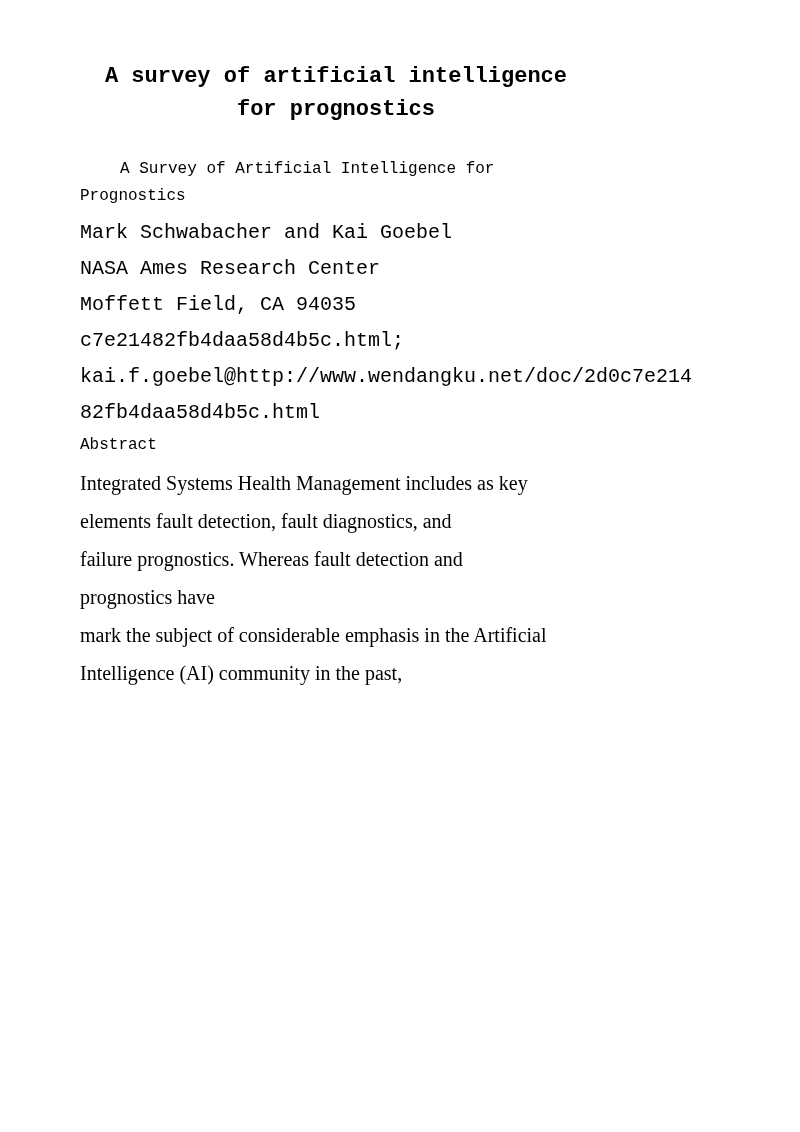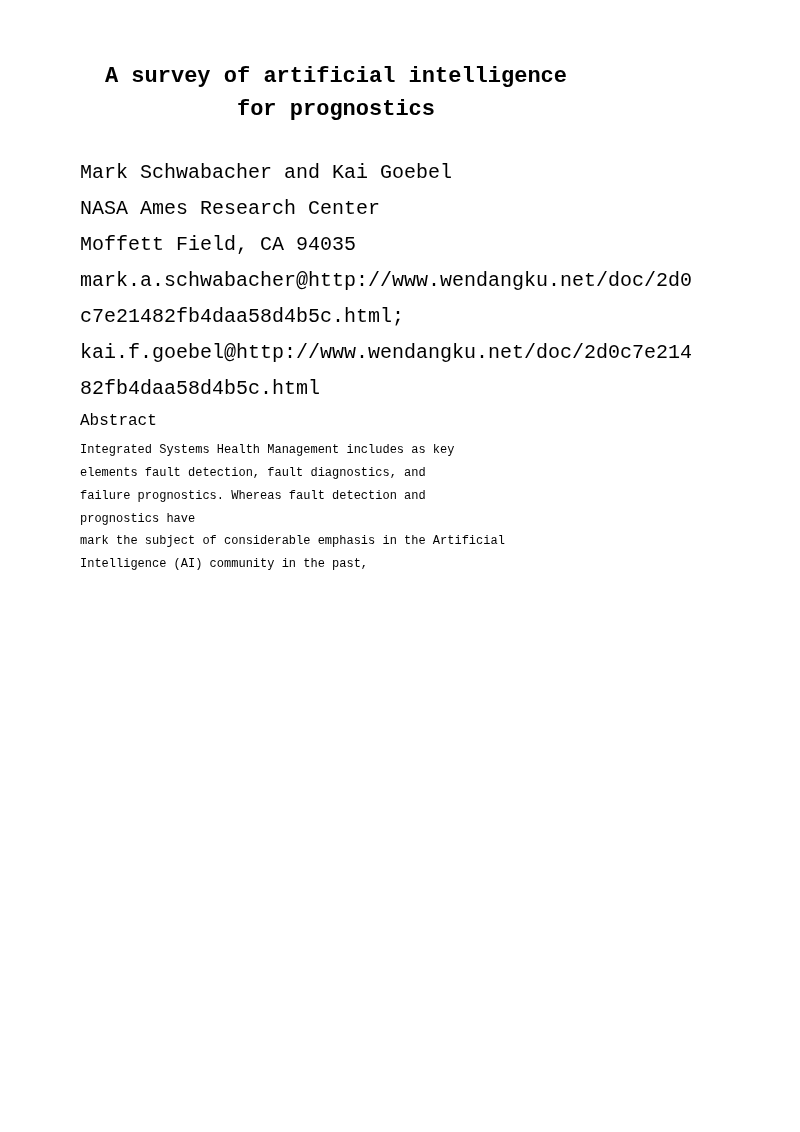--- a/index.html
+++ b/index.html
@@ -58,46 +58,49 @@
       margin-bottom: 2px;
     }
 
     .abstract-label {
       font-size: 16px;
       font-family: 'Courier New', Courier, monospace;
       margin-bottom: 4px;
     }
 
     .abstract-para {
-      font-size: 12px;
-      font-family: Liberation Mono, monospace;
+      font-size: 20px;
+      font-family: Liberation Serif, serif;
       line-height: 1.9;
       text-align: justify;
     }
   </style>
 </head>
 <body>
 
 <div class="page">
 
   <div class="title-section">
     <div class="title">
       <div>A survey of artificial intelligence</div>
       <div>for prognostics</div>
     </div>
   </div>
 
   <div class="body-text">
 
+    <div class="first-para">
+      <span>A   Survey  of  Artificial  Intelligence  for</span><br>
+      <span>Prognostics</span>
+    </div>
 
     <div class="info-line">Mark Schwabacher and Kai Goebel</div>
     <div class="info-line">NASA Ames Research Center</div>
     <div class="info-line">Moffett Field, CA 94035</div>
 
-    <div class="info-line">mark.a.schwabacher@http://www.wendangku.net/doc/2d0</div>
     <div class="info-line">c7e21482fb4daa58d4b5c.html;</div>
 
     <div class="info-line">kai.f.goebel@http://www.wendangku.net/doc/2d0c7e214</div>
     <div class="info-line">82fb4daa58d4b5c.html</div>
 
     <div class="abstract-label">Abstract</div>
 
     <div class="abstract-para">
       <span>Integrated  Systems  Health  Management  includes  as  key</span><br>
       <span>elements  fault  detection,  fault  diagnostics,  and</span><br>

